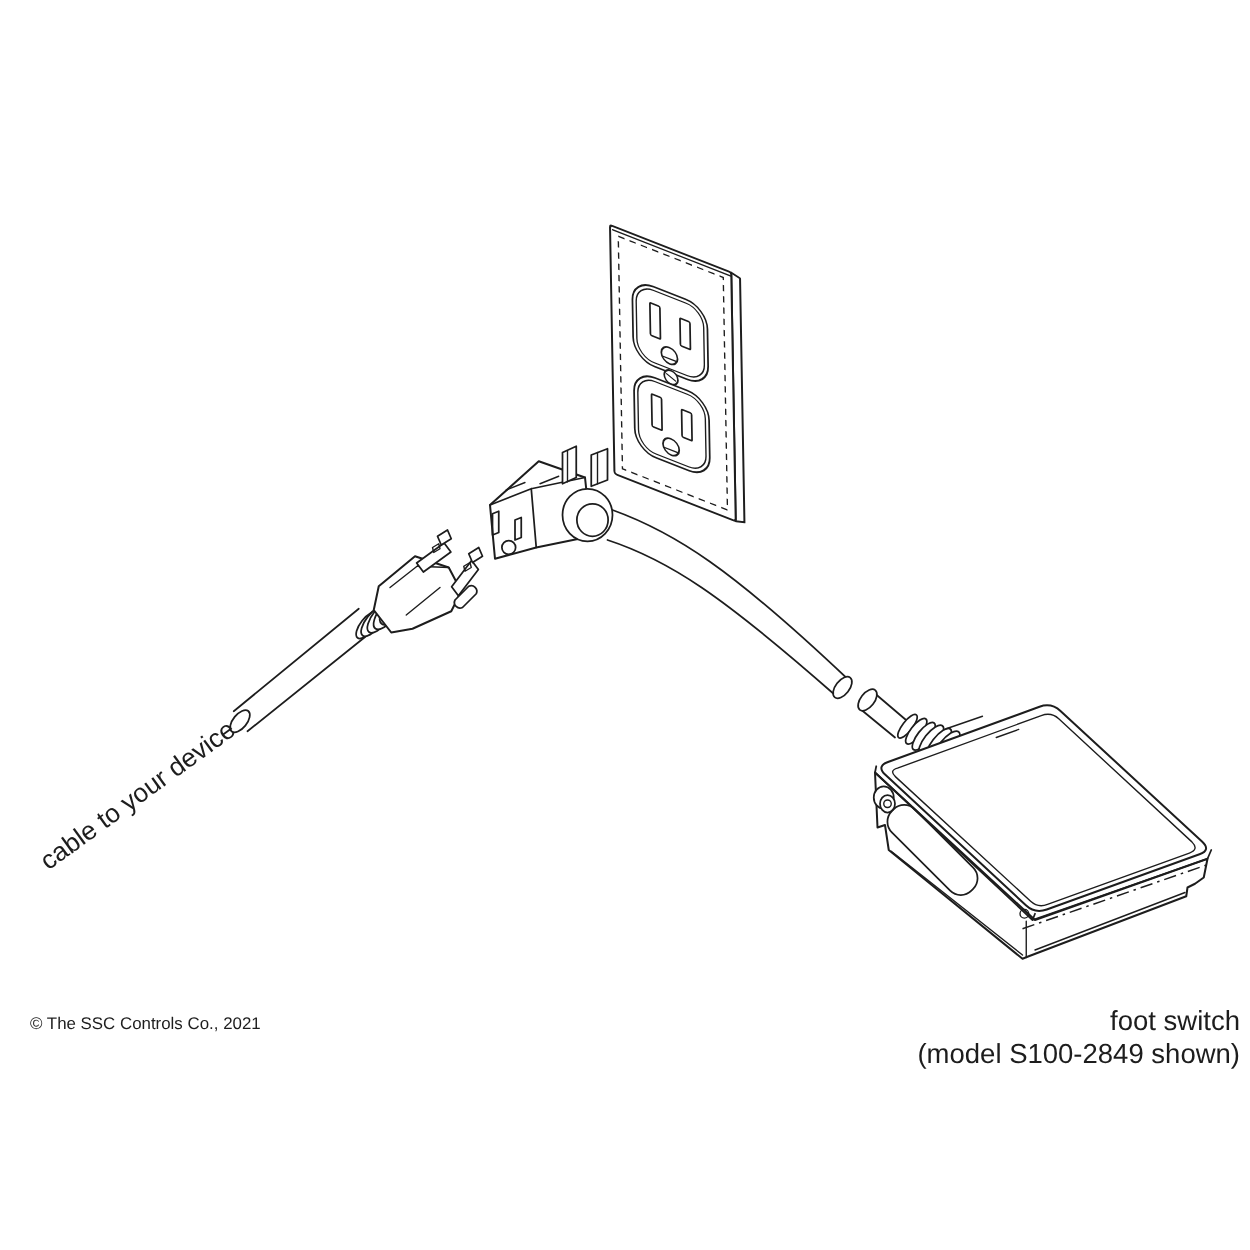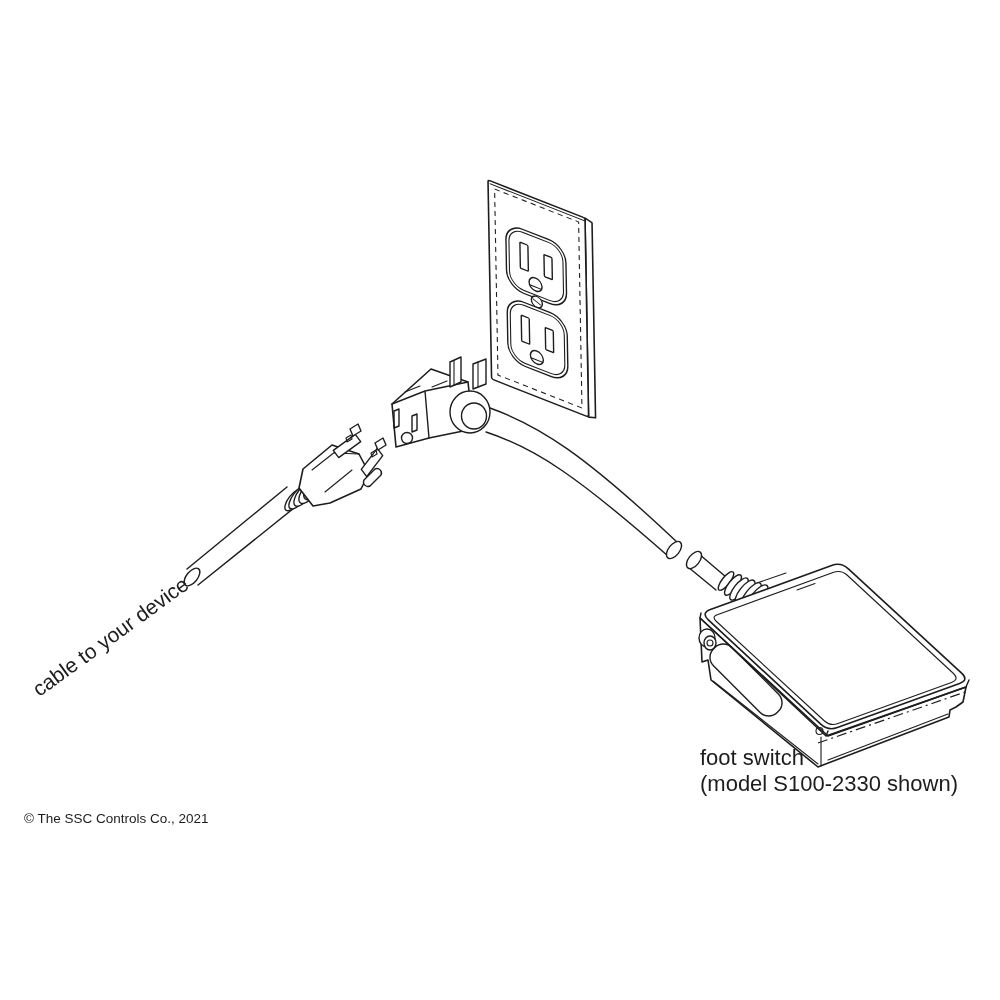--- a/index.html
+++ b/index.html
@@ -8,21 +8,21 @@
   .canvas svg{position:absolute;left:0;top:0;color:var(--line,#1d1d1d);}
   
   .o{fill:#fff;stroke:currentColor;stroke-width:1.6;stroke-linejoin:round;stroke-linecap:round;}
   .l{fill:none;stroke:currentColor;stroke-width:1.4;stroke-linejoin:round;stroke-linecap:round;}
   .t{fill:none;stroke:currentColor;stroke-width:1.1;stroke-linejoin:round;stroke-linecap:round;}
   .wf{fill:#fff;stroke:currentColor;stroke-width:1.4;stroke-linejoin:round;}
   .dash{fill:none;stroke:currentColor;stroke-width:1.1;stroke-dasharray:5 4;}
   .dashdot{fill:none;stroke:currentColor;stroke-width:1.2;stroke-dasharray:10 4 2 4;}
   .lbl{position:absolute;white-space:nowrap;}
   .lbl-cable{left:28px;top:682px;font-size:21px;transform:rotate(-36deg);transform-origin:0 0;}
-  .lbl-foot{left:700px;top:745px;width:292px;text-align:left;font-size:22px;line-height:26px;}
+  .lbl-foot{left:700px;top:804px;width:292px;text-align:right;font-size:22px;line-height:26px;}
   .lbl-copy{left:24px;top:811px;font-size:13.5px;}
 </style>
 </head>
 <body>
 
 <div class="canvas" style="background: rgb(255, 255, 255);">
 
   <svg width="1000" height="1000" viewBox="0 0 1000 1000">
 
     <g>
@@ -134,17 +134,17 @@
       <path class="t" d="M372,457 L371,453 L376,450 L377,454 Z"></path>
 
       <path class="wf" d="M364,480 L375,469 A4.5,4.5 0 0 1 381,475 L370,486 A4.5,4.5 0 0 1 364,480 Z"></path>
     </g>
   </svg>
 
   <div class="lbl lbl-cable">cable to your device</div>
 
   <div class="lbl lbl-foot">
     <div>foot switch</div>
-    <div>(model S100-2330 shown)</div>
+    <div>(model S100-2849 shown)</div>
   </div>
 
   <div class="lbl lbl-copy">© The SSC Controls Co., 2021</div>
 </div>
 
 </body></html>

